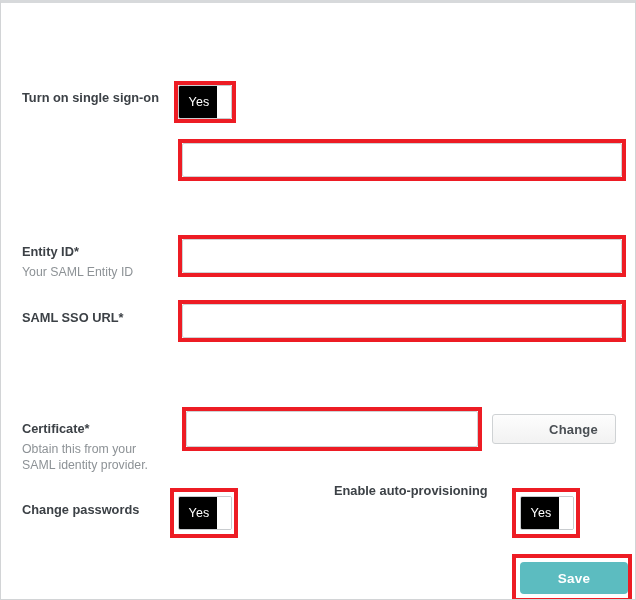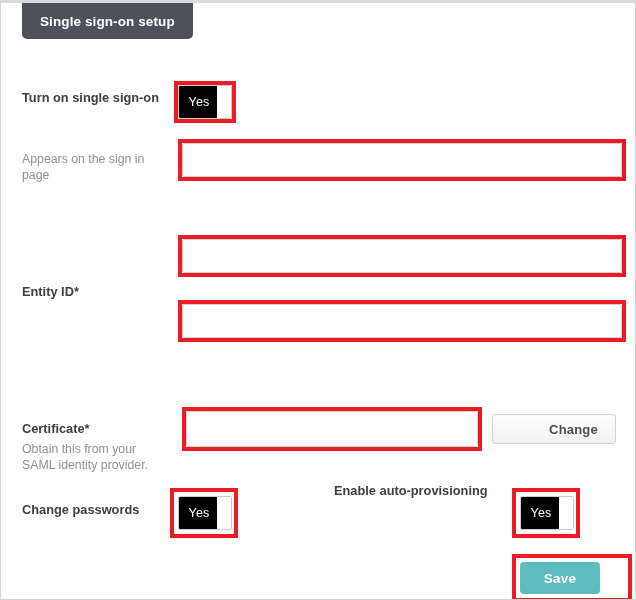--- a/index.html
+++ b/index.html
@@ -164,21 +164,21 @@
     font-size: 13px;
     font-weight: bold;
     letter-spacing: 0.2px;
     cursor: pointer;
     padding-left: 45px;
   }
 
   .btn-save {
     position: absolute;
     box-sizing: border-box;
-    width: 80px;
+    width: 108px;
     height: 32px;
     background: #5cbcc0;
     border: none;
     border-radius: 4px;
     color: #ffffff;
     font-family: "Liberation Sans", sans-serif;
     font-size: 13.5px;
     font-weight: bold;
     letter-spacing: 0.2px;
     cursor: pointer;
@@ -190,61 +190,59 @@
     font-weight: bold;
     color: #3c4146;
     white-space: nowrap;
   }
 </style>
 </head>
 <body>
 
 <div class="page">
 
-  <div class="tab-bar">
-    <div class="tab">Single sign-on setup</div>
-  </div>
 
   <div class="form">
 
     <div class="row" style="top:0;">
       <div class="label-col" style="top:87px;">
         <div class="field-label">Turn on single sign-on</div>
       </div>
 
       <div class="toggle" style="left:177px; top:82px;">
         <span class="on-side">Yes</span>
         <span class="knob"></span>
       </div>
 
       <div class="annot" style="left:173px; top:78px; width:62px; height:42px;"></div>
     </div>
 
     <div class="row" style="top:0;">
       <div class="label-col" style="top:145px;">
-        <div class="field-hint">Appears on the sign in page</div>
       </div>
 
       <input class="text-input" type="text" value="" style="left: 181px; top: 140px; width: 440px; height: 34px;" placeholder="">
 
       <div class="annot" style="left:177px; top:136px; width:448px; height:42px;"></div>
     </div>
 
     <div class="row" style="top:0;">
-      <div class="label-col" style="top:241px;margin-top:40px;">
+      <div class="label-col" style="top:241px;">
         <div class="field-label">Entity ID*</div>
+        <div class="field-hint">Your SAML Entity ID</div>
       </div>
 
       <input class="text-input" type="text" value="" style="left: 181px; top: 236px; width: 440px; height: 34px;" placeholder="">
 
       <div class="annot" style="left:177px; top:232px; width:448px; height:42px;"></div>
     </div>
 
     <div class="row" style="top:0;">
       <div class="label-col" style="top:307px;">
+        <div class="field-label">SAML SSO URL*</div>
       </div>
 
       <input class="text-input" type="text" value="" style="left: 181px; top: 301px; width: 440px; height: 34px;" placeholder="">
 
       <div class="annot" style="left:177px; top:297px; width:448px; height:42px;"></div>
     </div>
 
     <div class="row" style="top:0;">
       <div class="label-col" style="top:418px;">
         <div class="field-label">Certificate*</div>

